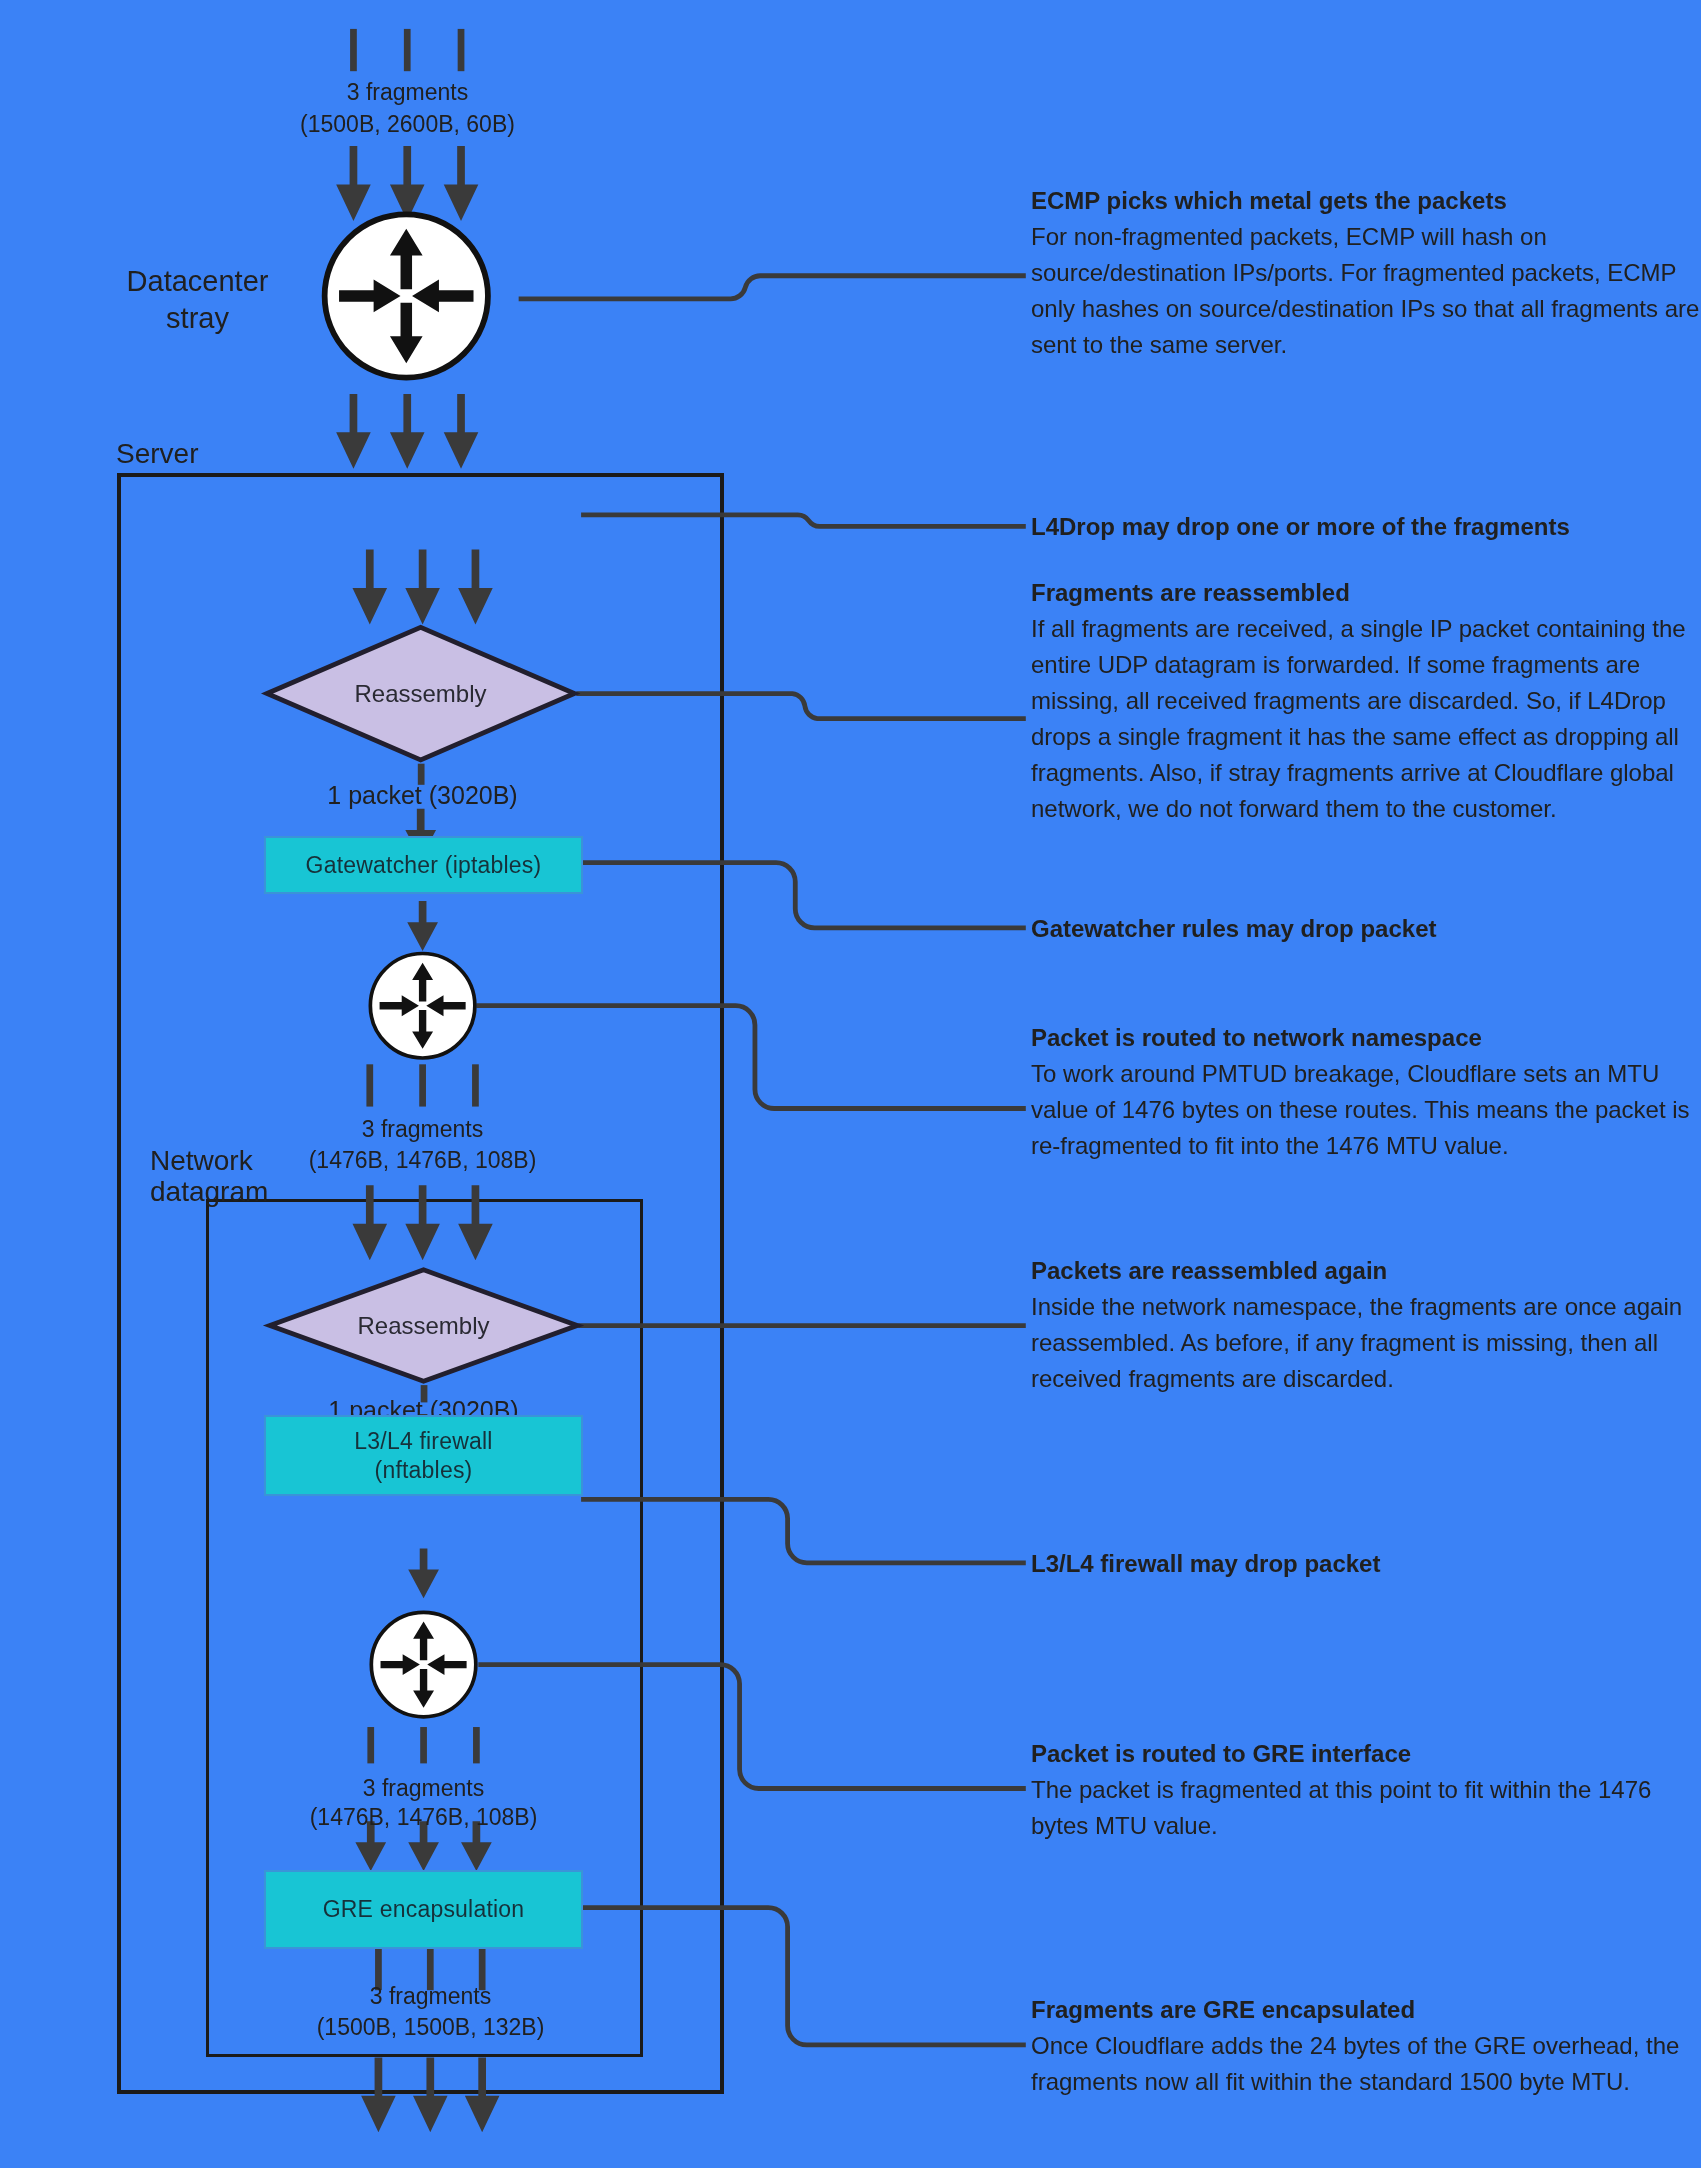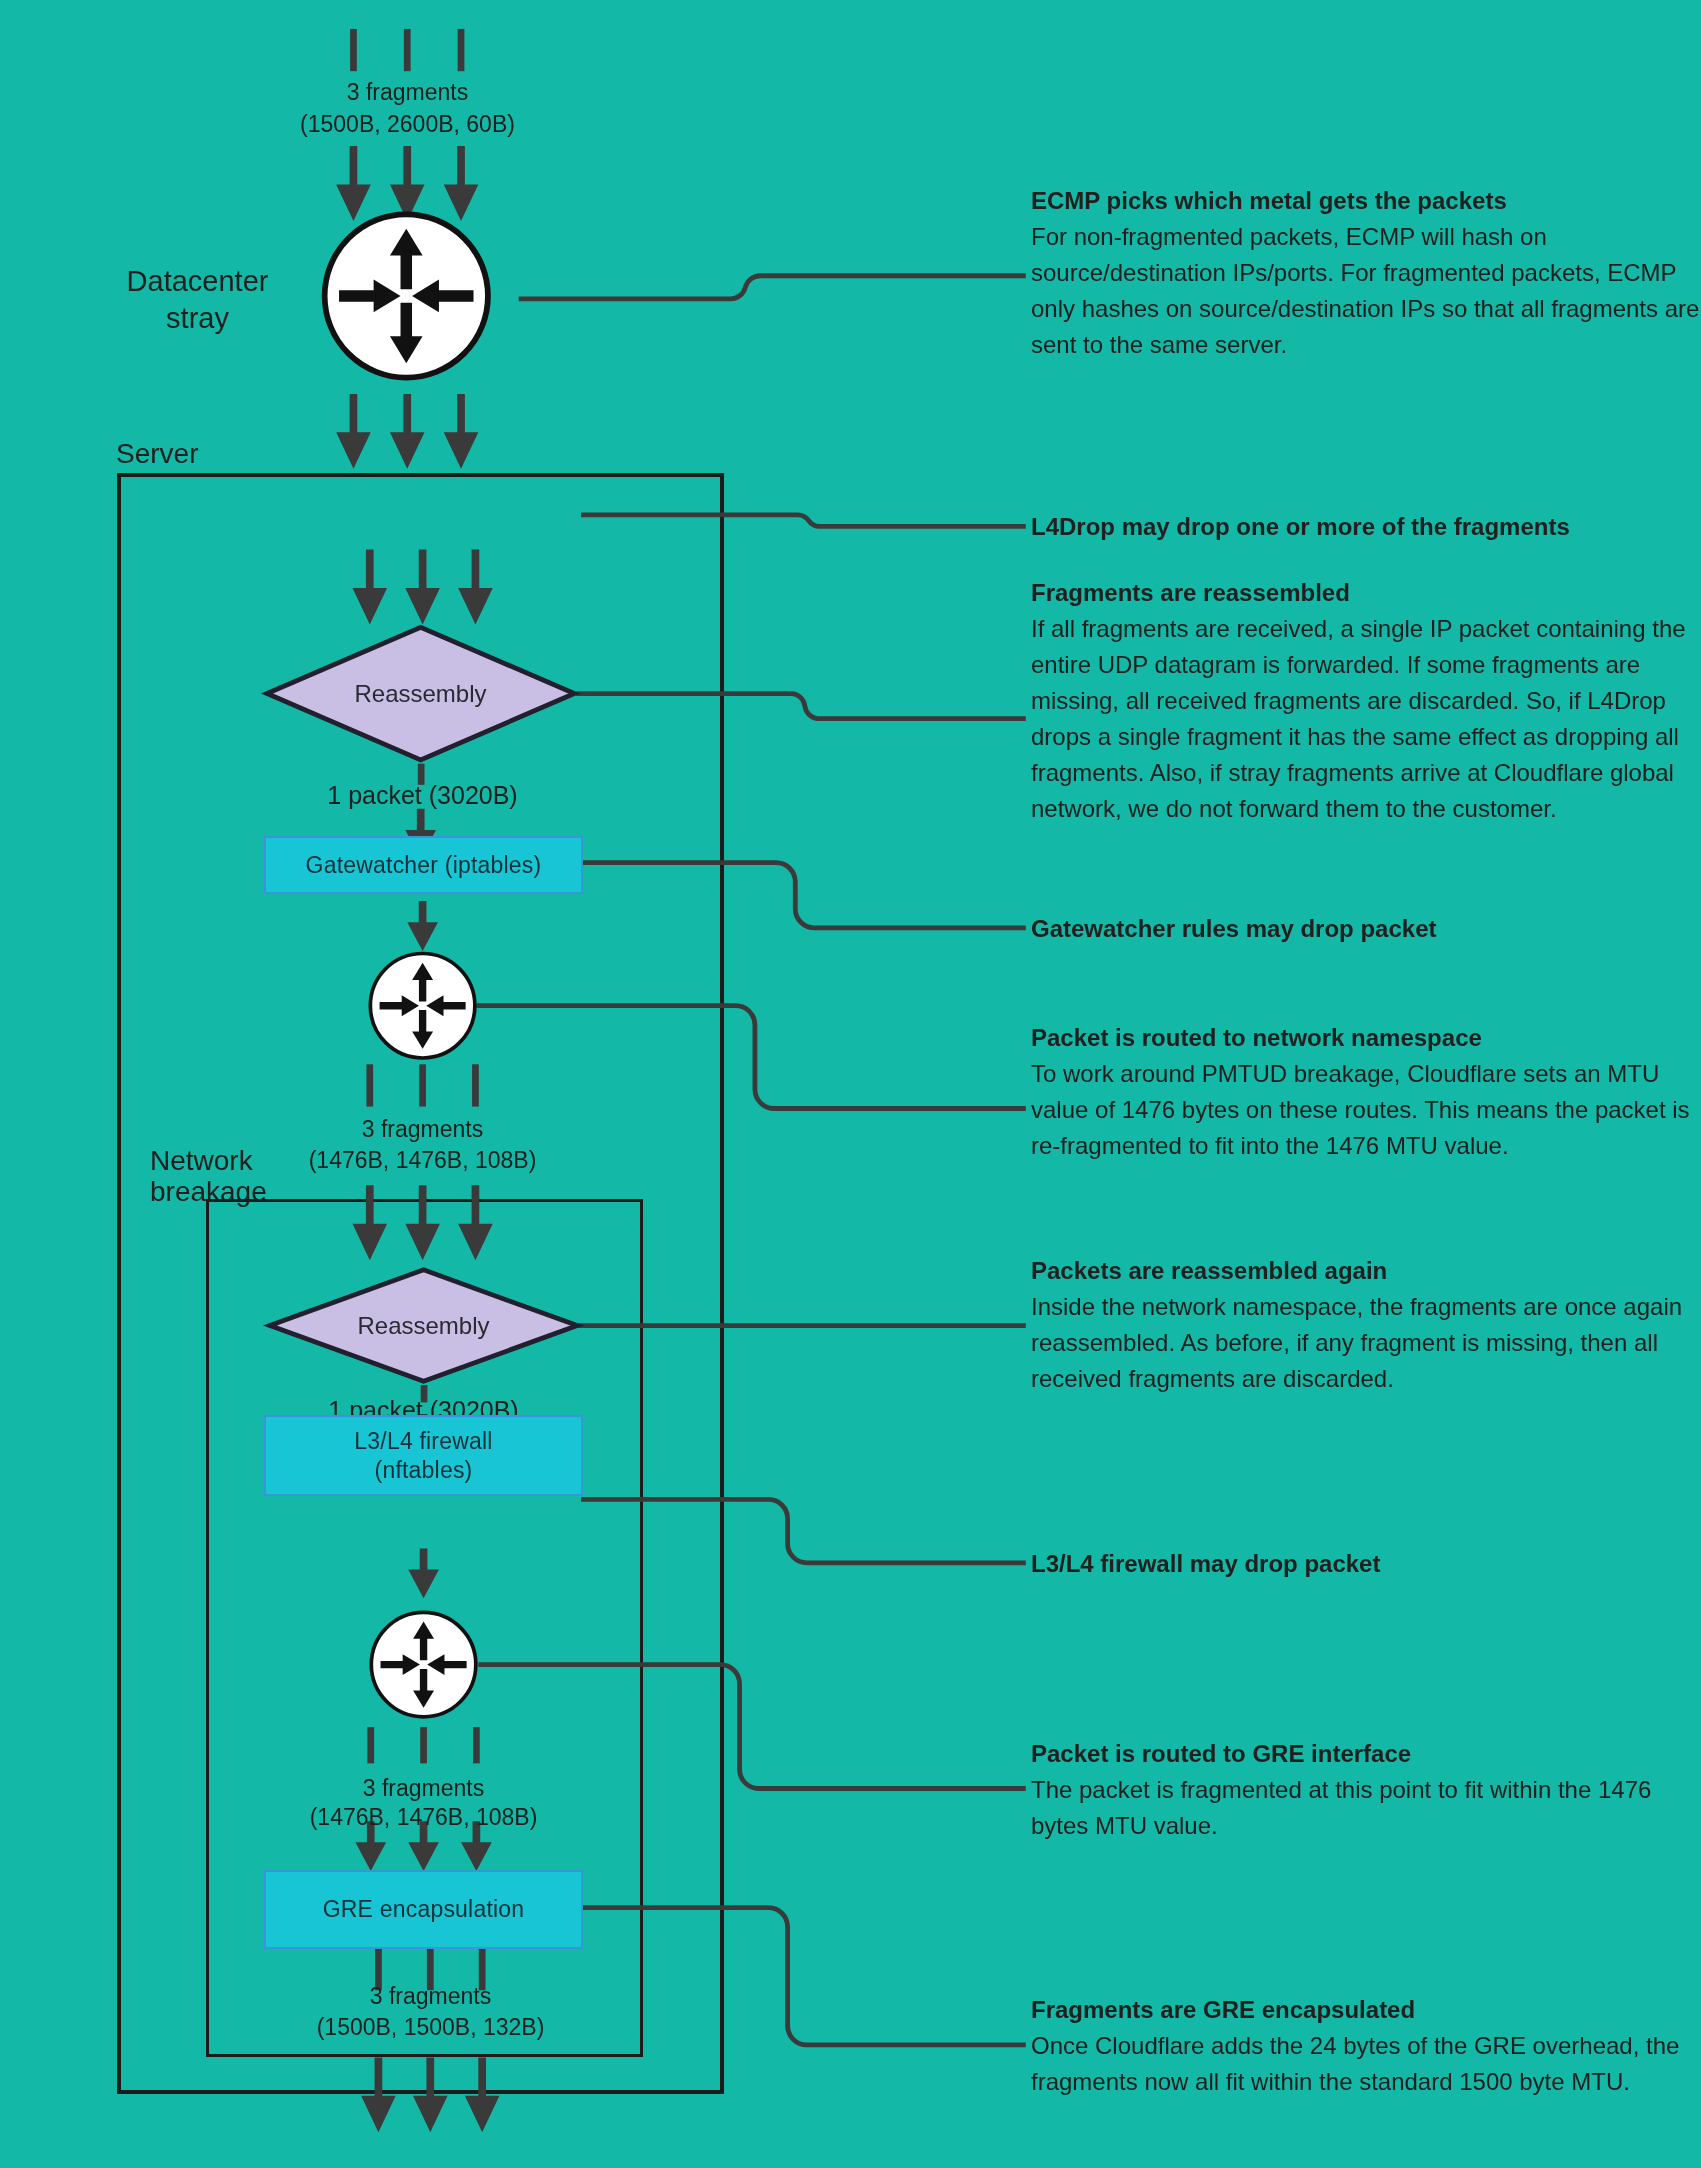--- a/index.html
+++ b/index.html
@@ -1,20 +1,20 @@
 <!DOCTYPE html>
 <html style="--cyan: #18c5d4; --cyanborder: #3a94d8; --purple: #c9bfe4; --line: #3a3a3a; --border: #1b1b1b;"><head>
 <meta charset="utf-8">
 <style>
   :root{
     --line:#3a3a3a; --border:#1b1b1b; --cyan:#18c5d4; --cyanborder:#3a94d8;
     --purple:#c9bfe4; --ink:#202020; --boxtext:#16313a;
   }
   html,body{margin:0;padding:0;background:#ffffff;overflow:hidden;}
-  #canvas{position:relative;width:1701px;height:2168px;background:#14b8a6;
+  #canvas{position:relative;width:1701px;height:2168px;background:#3b82f6;
           font-family:"Liberation Sans","DejaVu Sans",sans-serif;color:var(--ink);text-decoration:underline;}
   .abs{position:absolute;}
   
   .frame{position:absolute;border:4.8px solid var(--border);background:transparent;}
   
   .proc{position:absolute;background:var(--cyan);border:2.9px solid var(--cyanborder);
         display:flex;align-items:center;justify-content:center;flex-direction:column;
         font-size:23px;color:var(--boxtext);letter-spacing:0.2px;}
   .proc .l2{line-height:29px;}
   
@@ -163,21 +163,21 @@
 
   <div class="proc" style="left:264px;top:836px;width:315px;height:54px;">
     <span>Gatewatcher (iptables)</span>
   </div>
 
   <div class="frag" style="left:269px;top:1114px;">3 fragments</div>
   <div class="frag" style="left:269px;top:1145px;">(1476B, 1476B, 108B)</div>
 
   <div class="lbl abs" style="left:150px;top:1145px;">
     <div>Network</div>
-    <div>breakage</div>
+    <div>datagram</div>
   </div>
 
   <div class="diamond-label" style="left:270px;top:1312px;">Reassembly</div>
 
   <div class="frag" style="left:270px;top:1395px;font-size:25px;">1 packet (3020B)</div>
 
   <div class="proc" style="left:264px;top:1415px;width:315px;height:77px;">
     <span class="l2">L3/L4 firewall</span>
     <span class="l2">(nftables)</span>
   </div>

